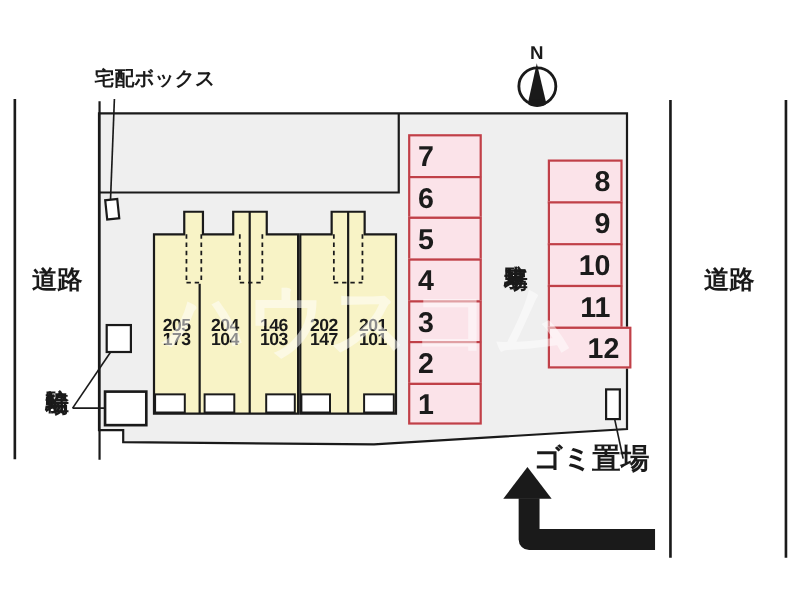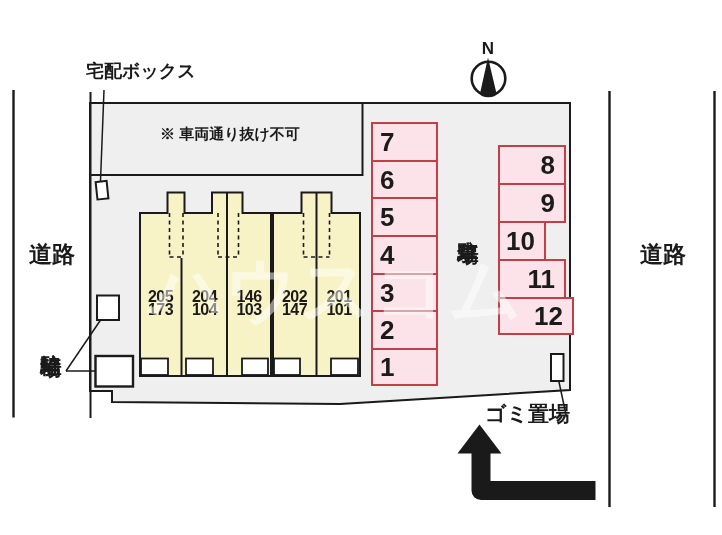--- a/index.html
+++ b/index.html
@@ -92,26 +92,25 @@
       <ellipse class="blk" cx="488.3" cy="93.8" rx="8.3" ry="3.4"></ellipse>
     </g>
 
     <g>
       <path d="M595.5,490.5 L481,490.5 L481,453" fill="none" stroke="var(--line)" stroke-width="19" stroke-linejoin="round"></path>
       <polygon class="blk" points="457.5,453.5 501.5,453.5 479.5,424.5"></polygon>
     </g>
   </svg>
 
   <div class="label" style="left:86px;top:62px;font-size:18px;">宅配ボックス</div>
-  <div class="label" style="left:160px;top:126px;font-size:15px;">※ 車両通り抜け不可</div>
   <div class="label" style="left:29px;top:242px;font-size:23px;">道路</div>
   <div class="label" style="left:640px;top:242px;font-size:23px;">道路</div>
   <div class="label v-label" style="left:457px;top:223px;font-size:21px;">駐車場</div>
   <div class="label v-label" style="left:40px;top:336px;font-size:21px;">駐輪場</div>
-  <div class="label" style="left:485px;top:402px;font-size:21px;">ゴミ置場</div>
+  <div class="label" style="left:485px;top:402px;font-size:26px;">ゴミ置場</div>
   <div class="label" style="left:477px;top:40px;width:22px;text-align:center;font-size:17px;">N</div>
 
   <div id="dynamic-layer">
       <div class="stall num-left" style="left: 371px; top: 122px; width: 67px; height: 40px;">
         <span class="stall-num">7</span>
       </div>
       <div class="stall num-left" style="left: 371px; top: 160px; width: 67px; height: 39px;">
         <span class="stall-num">6</span>
       </div>
       <div class="stall num-left" style="left: 371px; top: 197px; width: 67px; height: 40px;">
@@ -128,21 +127,21 @@
       </div>
       <div class="stall num-left" style="left: 371px; top: 348px; width: 67px; height: 38px;">
         <span class="stall-num">1</span>
       </div>
       <div class="stall num-right" style="left: 498px; top: 145px; width: 68px; height: 40px;">
         <span class="stall-num">8</span>
       </div>
       <div class="stall num-right" style="left: 498px; top: 183px; width: 68px; height: 40px;">
         <span class="stall-num">9</span>
       </div>
-      <div class="stall num-right" style="left: 498px; top: 221px; width: 48px; height: 40px;">
+      <div class="stall num-right" style="left: 498px; top: 221px; width: 68px; height: 40px;">
         <span class="stall-num">10</span>
       </div>
       <div class="stall num-right" style="left: 498px; top: 259px; width: 68px; height: 40px; text-align: center;">
         <span class="stall-num">11</span>
       </div>
       <div class="stall num-right" style="left: 498px; top: 297px; width: 76px; height: 38px;">
         <span class="stall-num">12</span>
       </div>
       <div class="unit-label" style="left: 134.5px;">
         <span>205</span>

